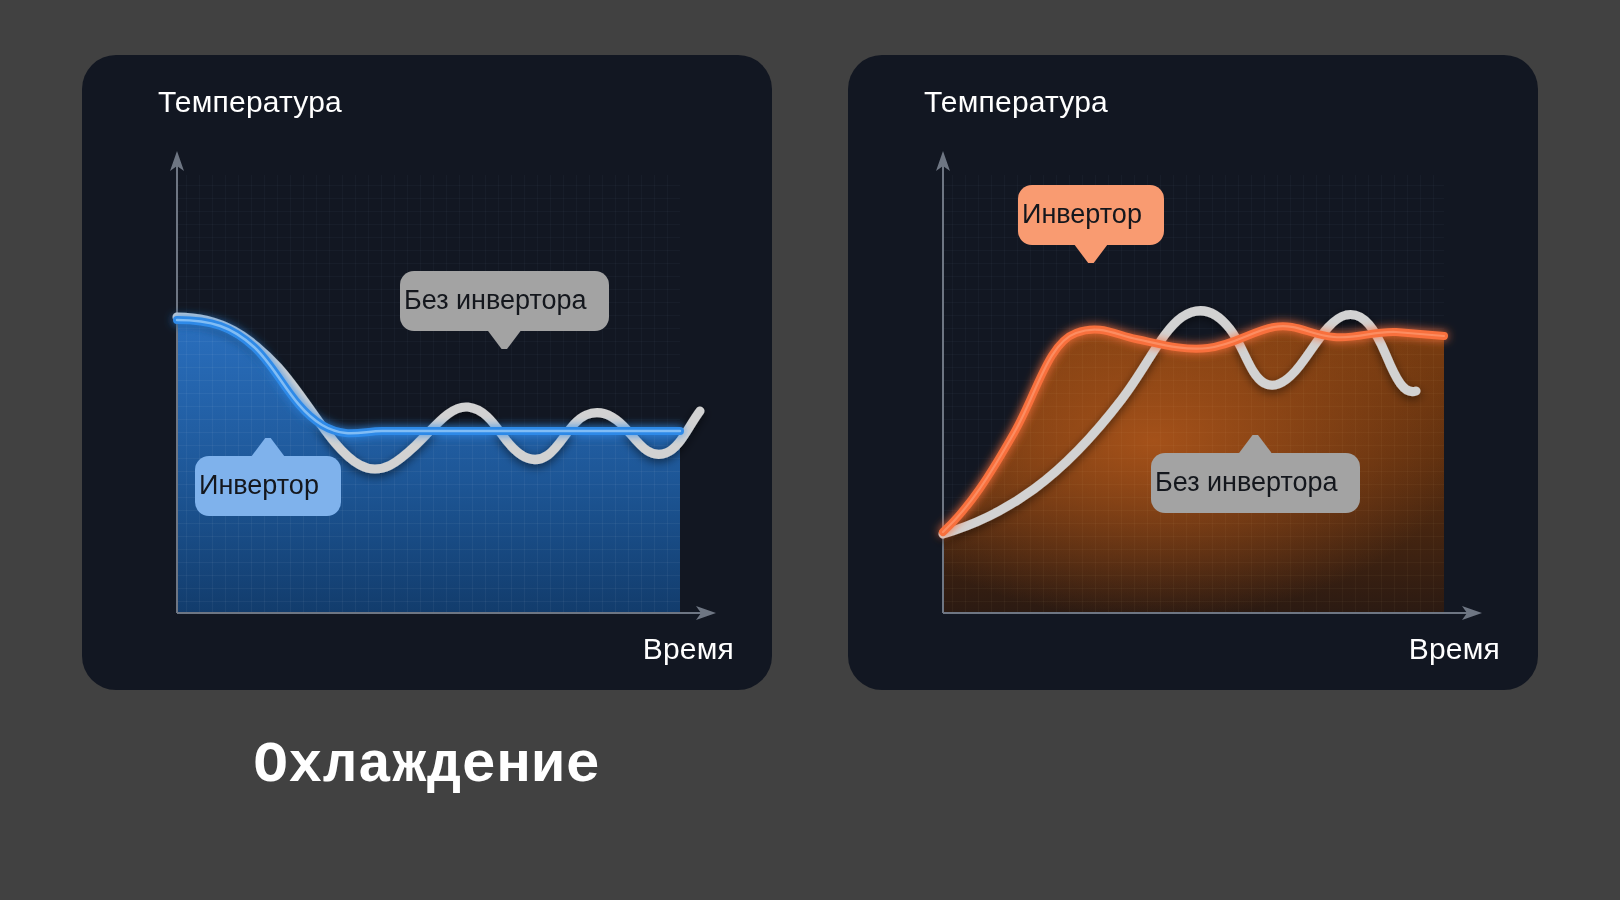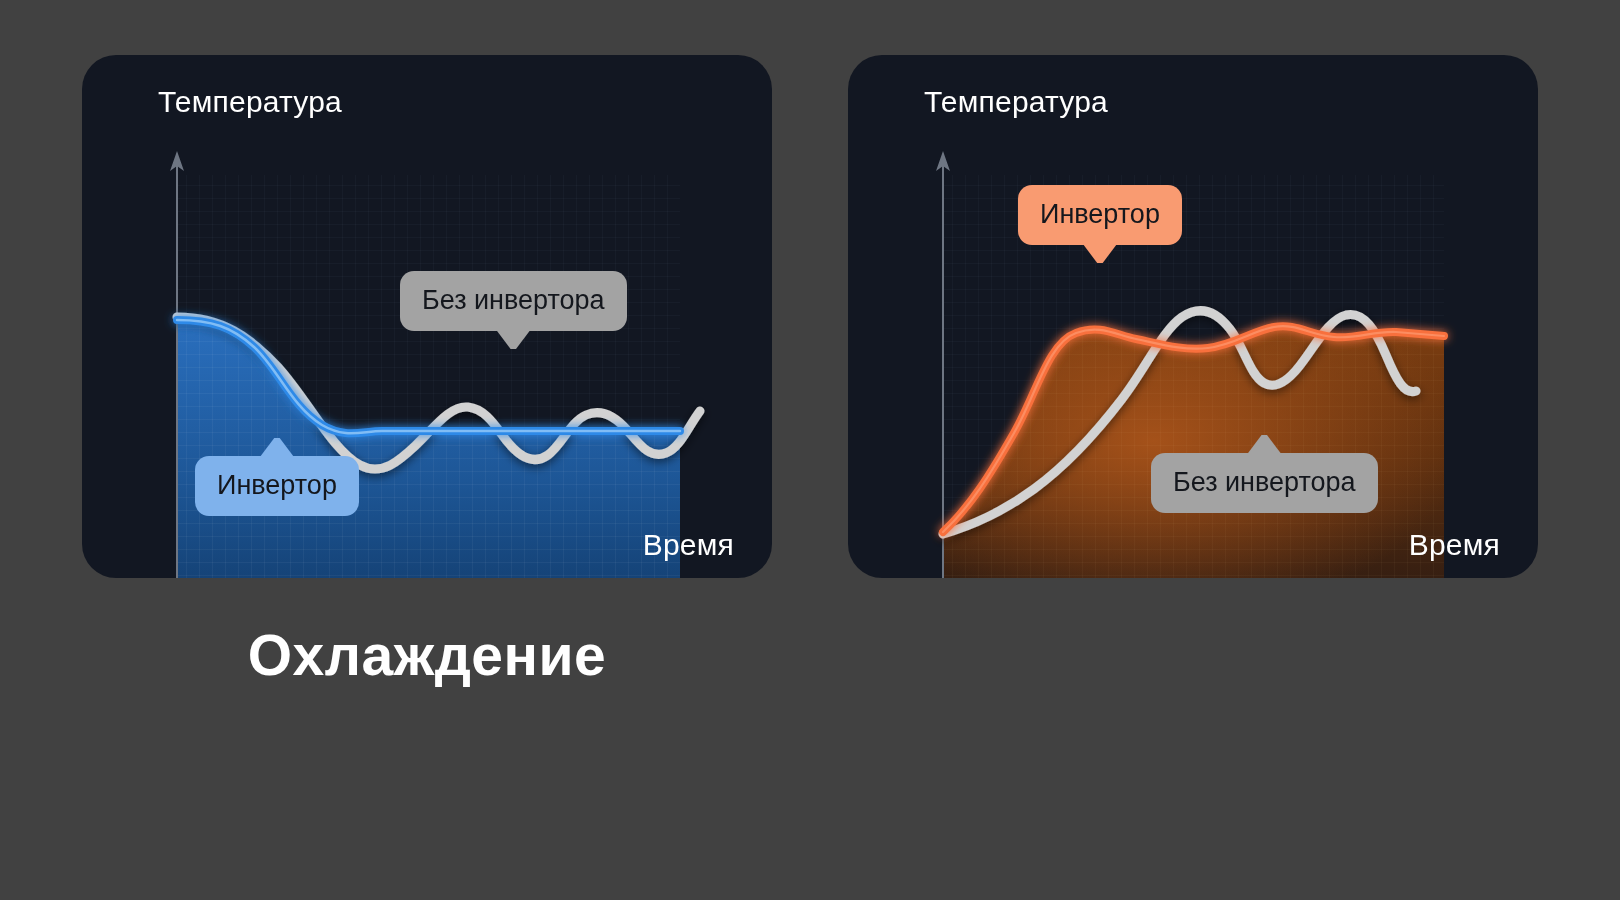--- a/index.html
+++ b/index.html
@@ -12,47 +12,47 @@
   .stage{position:relative;width:1620px;height:900px;}
 
   .panels{
     position:absolute;left:0;top:0;width:1620px;height:900px;
     display:flex;justify-content:center;align-items:flex-start;
     gap:76px;padding-top:55px;box-sizing:border-box;
   }
   .panel{width:690px;display:flex;flex-direction:column;align-items:center;}
 
   .card{
-    position:relative;width:690px;height:523px;
+    position:relative;width:690px;height:635px;
     background:#121722;
     border-radius:34px;
     overflow:hidden;
   }
   .card-inner{position:absolute;inset:0;}
 
   .axis-title{
     position:absolute;left:76px;top:30px;
     color:#ffffff;font-size:30px;letter-spacing:.2px;
     white-space:nowrap;
   }
   .axis-xlabel{
-    position:absolute;right:38px;bottom:16px;
+    position:absolute;right:38px;bottom:24px;
     color:#ffffff;font-size:30px;letter-spacing:.2px;
     white-space:nowrap;
   }
 
   svg.plot{position:absolute;left:0;top:0;width:690px;height:635px;display:block;}
 
   
   .bubble{
     position:absolute;
     border-radius:14px;
     font-size:27px;
     line-height:1;
-    padding:16px 22px 17px 22px;
+    padding:16px 22px 17px 4px;
     white-space:nowrap;
     color:#14171d;
     box-sizing:border-box;
   }
   .bubble .tail{
     position:absolute;width:34px;height:19px;
     background:inherit;
   }
   .bubble.tail-down .tail{
     left:50%;transform:translateX(-50%);
@@ -71,20 +71,21 @@
   .bubble.blue{background:#7fb2ec;}
   .bubble.orange{background:#f99b71;}
 
   .caption{
     margin-top:44px;
     color:#ffffff;
     font-size:57px;
     font-weight:bold;
     letter-spacing:.5px;
     text-align:center;
+    font-family:Liberation Mono, monospace;
   }
 </style>
 </head>
 <body>
 
 <div class="stage">
   <div class="panels">
 
     <div class="panel">
       <div class="card">

